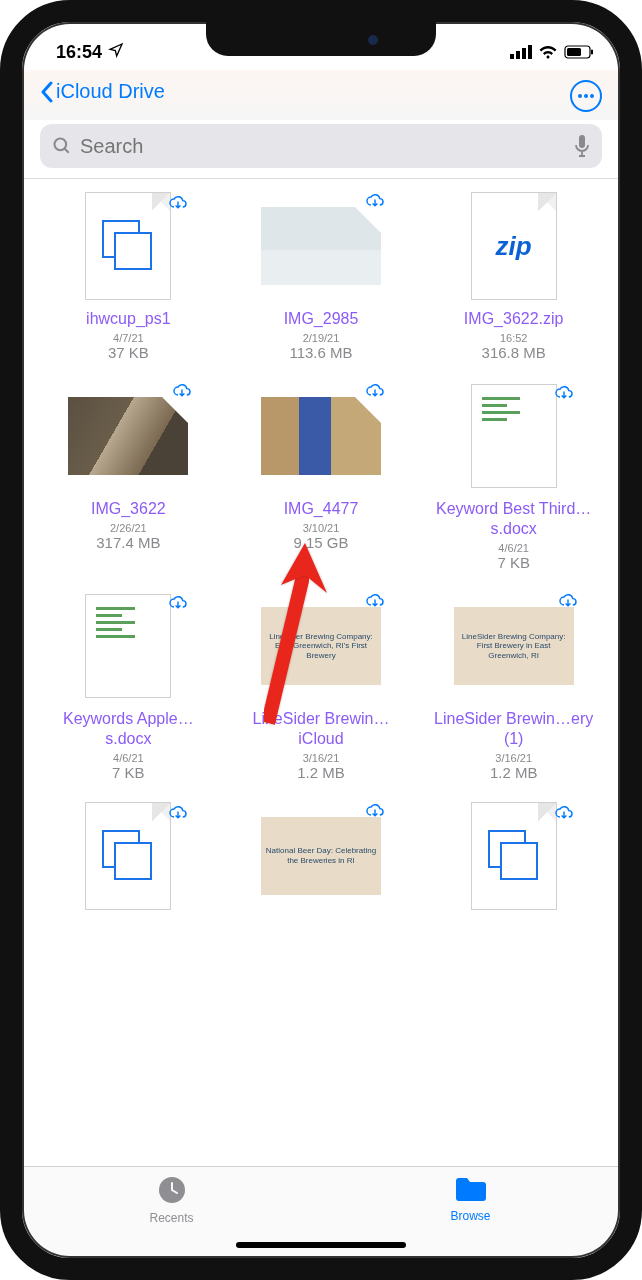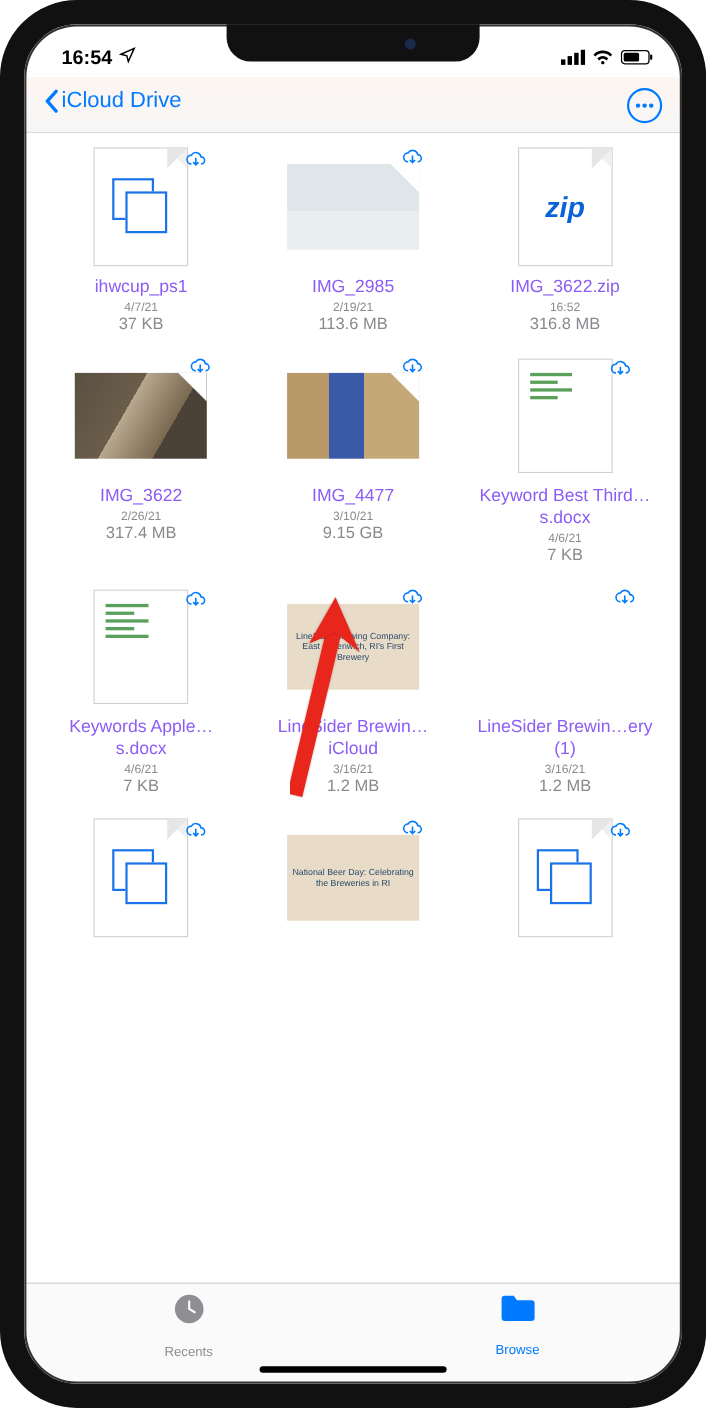--- a/index.html
+++ b/index.html
@@ -211,21 +211,21 @@
   .tab-bar {
     height:92px;
     border-top:1px solid #d0d0d0;
     background:#fafafa;
     display:flex;
     padding-top:8px;
   }
   .tab {
     flex:1;
     display:flex; flex-direction:column; align-items:center;
-    gap:17px;
+    gap:6px;
     font-size:12px;
     color:#8e8e93;
   }
   .tab.active { color:#007aff; }
   .home-indicator {
     position:absolute;
     bottom:10px; left:50%;
     transform:translateX(-50%);
     width:170px; height:6px;
     background:#000;
@@ -277,20 +277,31 @@
     </div>
     <div class="more-btn">
       <svg width="18" height="6" viewBox="0 0 18 6" fill="#007aff">
           <circle cx="3" cy="3" r="2"></circle>
           <circle cx="9" cy="3" r="2"></circle>
           <circle cx="15" cy="3" r="2"></circle>
         </svg>
     </div>
   </div>
 
+  <div class="search-bar">
+    <svg width="20" height="20" viewBox="0 0 24 24" fill="none" stroke="#8a8a8e" stroke-width="2.5">
+        <circle cx="10" cy="10" r="7"></circle>
+        <line x1="20" y1="20" x2="15" y2="15"></line>
+      </svg>
+    <input placeholder="Search" style="">
+    <svg width="16" height="22" viewBox="0 0 16 22" fill="#8a8a8e">
+        <rect x="5" y="0" width="6" height="13" rx="3"></rect>
+        <path d="M2 10a6 6 0 0012 0M8 16v5M5 21h6" fill="none" stroke="#8a8a8e" stroke-width="1.8"></path>
+      </svg>
+  </div>
   <div class="divider"></div>
 
   <div class="grid">
 
     <div class="file">
       <div class="thumb-wrap">
         <div class="doc-thumb">
             <div class="copy-icon"></div>
           </div>
         <span class="cloud-badge inner"><svg width="20" height="16" viewBox="0 0 24 20" fill="none" stroke="#007aff" stroke-width="1.8">
@@ -399,20 +410,23 @@
               <path d="M7 15a5 5 0 010-10 6 6 0 0111 2 4 4 0 010 8M12 8v8m-3-3l3 3 3-3"></path>
             </svg></span>
       </div>
       <div class="fname">LineSider Brewin…iCloud</div>
       <div class="fdate">3/16/21</div>
       <div class="fsize">1.2 MB</div>
     </div>
 
     <div class="file">
       <div class="thumb-wrap">
+        <div class="img-brewery">
+            <span>LineSider Brewing Company: First Brewery in East Greenwich, RI</span>
+          </div>
         <span class="cloud-badge"><svg width="20" height="16" viewBox="0 0 24 20" fill="none" stroke="#007aff" stroke-width="1.8">
               <path d="M7 15a5 5 0 010-10 6 6 0 0111 2 4 4 0 010 8M12 8v8m-3-3l3 3 3-3"></path>
             </svg></span>
       </div>
       <div class="fname">LineSider Brewin…ery (1)</div>
       <div class="fdate">3/16/21</div>
       <div class="fsize">1.2 MB</div>
     </div>
 
     <div class="file">

